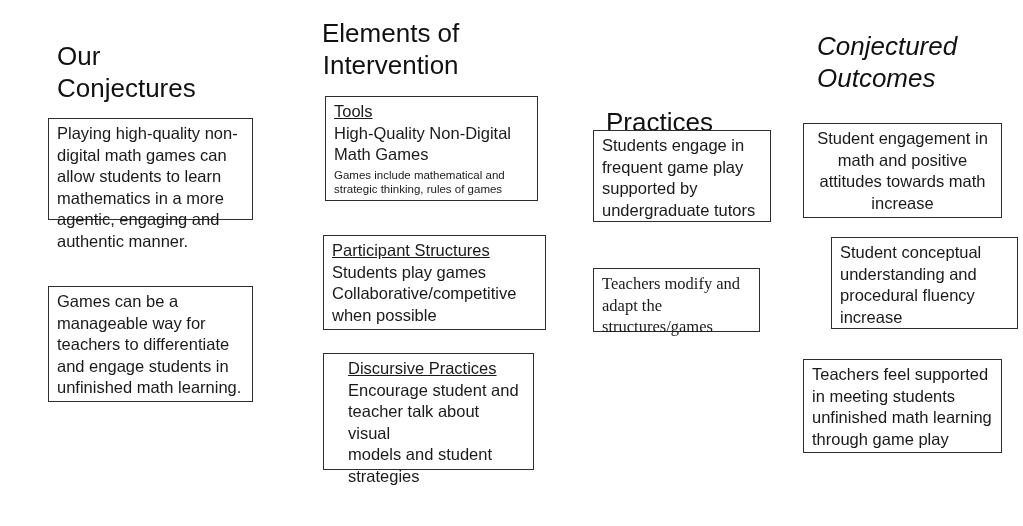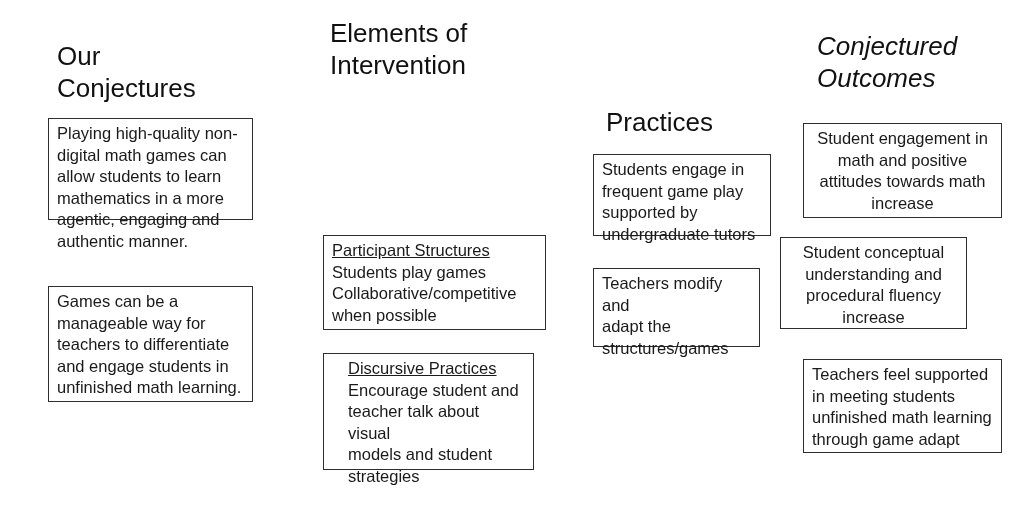--- a/index.html
+++ b/index.html
@@ -43,36 +43,36 @@
   }
   .box-note {
     display: block;
     white-space: pre-line;
     font-size: 11.5px;
     line-height: 14.5px;
     padding-top: 2px;
   }
   
   #h-conjectures { left: 57px;  top: 40px; }
-  #h-elements    { left: 330px; top: 17px; }
+  #h-elements    { left: 322px; top: 17px; text-align: center; }
   #h-practices   { left: 606px; top: 90px; margin-top: 16px; }
   #h-outcomes    { left: 817px; top: 30px; font-style: italic; }
   
   #b-c1b1 { left: 48px;  top: 118px; width: 205px; height: 102px; }
   #b-c1b2 { left: 48px;  top: 286px; width: 205px; height: 116px; }
   
   #b-c2b1 { left: 325px; top: 96px;  width: 213px; height: 105px; }
   #b-c2b2 { left: 323px; top: 235px; width: 223px; height: 95px;  }
   #b-c2b3 { left: 323px; top: 353px; width: 211px; height: 117px; padding-left: 24px; }
   
-  #b-c3b1 { left: 593px; top: 154px; width: 178px; height: 82px;  }
-  #b-c3b2 { left: 593px; top: 268px; width: 167px; height: 79px;  }
+  #b-c3b1 { left: 593px; top: 130px; width: 178px; height: 92px;  }
+  #b-c3b2 { left: 593px; top: 268px; width: 167px; height: 64px; font-family: Liberation Serif, serif;  }
   
   #b-c4b1 { left: 803px; top: 123px; width: 199px; height: 95px; text-align: center;  }
-  #b-c4b2 { left: 780px; top: 237px; width: 187px; height: 92px; text-align: center;  }
+  #b-c4b2 { left: 831px; top: 237px; width: 187px; height: 92px;  }
   #b-c4b3 { left: 803px; top: 359px; width: 199px; height: 94px;  }
 </style>
 </head>
 <body>
 
 <div class="canvas">
 
   <div class="hdr" id="h-conjectures">Our
 Conjectures</div>
   <div class="hdr" id="h-elements">Elements of
@@ -90,20 +90,27 @@
 authentic manner.</span>
   </div>
   <div class="box" id="b-c1b2">
     <span class="box-body">Games can be a
 manageable way for
 teachers to differentiate
 and engage students in
 unfinished math learning.</span>
   </div>
 
+  <div class="box" id="b-c2b1">
+    <span class="box-title">Tools</span>
+    <span class="box-body">High-Quality Non-Digital
+Math Games</span>
+    <span class="box-note">Games include mathematical and
+strategic thinking, rules of games</span>
+  </div>
   <div class="box" id="b-c2b2">
     <span class="box-title">Participant Structures</span>
     <span class="box-body">Students play games
 Collaborative/competitive
 when possible</span>
   </div>
   <div class="box" id="b-c2b3">
     <span class="box-title">Discursive Practices</span>
     <span class="box-body">Encourage student and
 teacher talk about visual
@@ -132,16 +139,16 @@
   <div class="box" id="b-c4b2">
     <span class="box-body">Student conceptual
 understanding and
 procedural fluency
 increase</span>
   </div>
   <div class="box" id="b-c4b3">
     <span class="box-body">Teachers feel supported
 in meeting students
 unfinished math learning
-through game adapt</span>
+through game play</span>
   </div>
 
 </div>
 
 </body></html>

